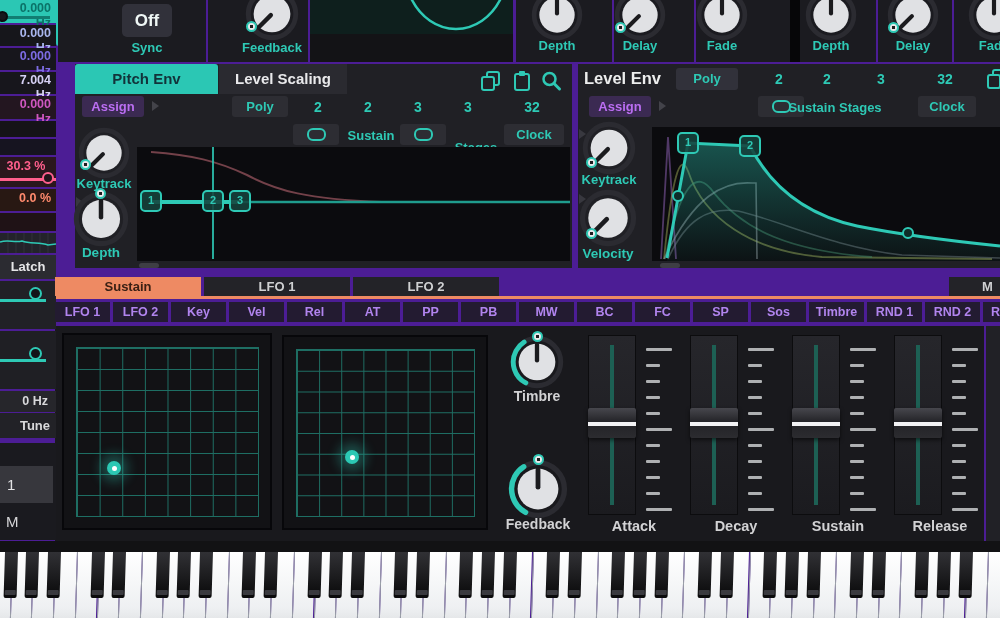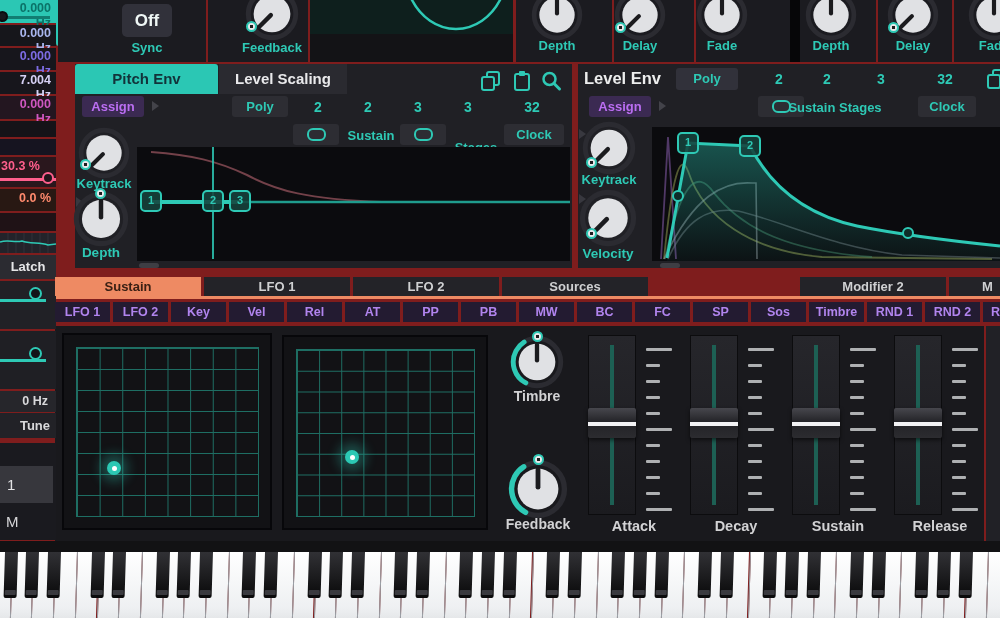--- a/index.html
+++ b/index.html
@@ -1,18 +1,18 @@
 <!DOCTYPE html>
 <html><head>
 <meta charset="utf-8">
 <style>
   html,body{margin:0;padding:0;background:#050507;}
   body{width:1000px;height:618px;overflow:hidden;position:relative;
        font-family:"Liberation Sans","DejaVu Sans",sans-serif;-webkit-font-smoothing:antialiased;}
-  #app{position:absolute;inset:0;background:#7f1d1d;}
+  #app{position:absolute;inset:0;background:#4c1d95;}
   .abs{position:absolute;}
   .tlbl{position:absolute;color:#2ec9b5;font-weight:bold;font-size:13px;text-align:center;}
   .wlbl{position:absolute;color:#d2d2d4;font-weight:bold;font-size:14px;text-align:center;}
   .btn{position:absolute;background:#2d2d33;border-radius:3px;color:#2ec9b5;font-weight:bold;
        font-size:13px;text-align:center;}
   .panel{position:absolute;background:#1b1b20;}
   .tri{position:absolute;width:0;height:0;border-top:5px solid transparent;
        border-bottom:5px solid transparent;border-left:7px solid #43434a;}
   .num{position:absolute;color:#2ec9b5;font-weight:bold;font-size:14px;text-align:center;width:40px;}
   .node{position:absolute;width:22px;height:22px;border:2.5px solid #2ec9b5;border-radius:5px;
@@ -349,21 +349,21 @@
     </div>
     <div style="position: absolute; left: 0px; top: 72px; width: 56px; height: 22px; background: rgb(23, 22, 28);">
       <div style="position: absolute; right: 5px; top: 1px; width: 50px; height: 15px; line-height: 15px; color: rgb(214, 208, 244); font-weight: bold; font-size: 12.5px; text-align: right;">7.004 Hz</div>
     </div>
     <div style="position: absolute; left: 0px; top: 96px; width: 56px; height: 23px; background: rgb(35, 22, 32);">
       <div style="position: absolute; right: 5px; top: 1px; width: 50px; height: 15px; line-height: 15px; color: rgb(207, 87, 192); font-weight: bold; font-size: 12.5px; text-align: right;">0.000 Hz</div>
     </div>
     <div style="position: absolute; left: 0px; top: 121px; width: 56px; height: 16px; background: rgb(21, 19, 24);"></div>
     <div style="position: absolute; left: 0px; top: 139px; width: 56px; height: 16px; background: rgb(22, 20, 32);"></div>
     <div style="position: absolute; left: 0px; top: 157px; width: 56px; height: 30px; background: rgb(42, 23, 29);">
-      <div style="position: absolute; right: 5px; top: 2px; width: 50px; height: 14px; line-height: 14px; color: rgb(255, 95, 141); font-weight: bold; font-size: 12.5px; text-align: left;">30.3 %</div>
+      <div style="position: absolute; right: 5px; top: 2px; width: 50px; height: 14px; line-height: 14px; color: rgb(255, 95, 141); font-weight: bold; font-size: 12.5px; text-align: center;">30.3 %</div>
       <div style="position: absolute; left: 0px; top: 21px; width: 56px; height: 3px; background: rgb(255, 95, 141);"></div>
       <div style="position: absolute; left: 42px; top: 15px; width: 12px; height: 12px; border-radius: 50%; border: 2.5px solid rgb(255, 95, 141); background: rgb(32, 20, 26); box-sizing: border-box;"></div>
     </div>
     <div style="position: absolute; left: 0px; top: 189px; width: 56px; height: 22px; background: rgb(40, 24, 19);">
       <div style="position: absolute; right: 5px; top: 2px; width: 50px; height: 14px; line-height: 14px; color: rgb(255, 138, 109); font-weight: bold; font-size: 12.5px; text-align: right;">0.0 %</div>
     </div>
     <div style="position: absolute; left: 0px; top: 213px; width: 56px; height: 18px; background: rgb(31, 18, 22);"></div>
     <div style="position: absolute; left: 0px; top: 233px; width: 56px; height: 20px; background: rgb(35, 35, 42); overflow: hidden;">
       <svg width="56" height="20">
         <line x1="8" y1="0" x2="8" y2="20" stroke="#3a3a44" stroke-width="1" opacity="0.6"></line>
@@ -534,22 +534,20 @@
     <div class=" num" style="position: absolute; left: 861px; top: 69px; height: 20px; line-height: 20px;">3</div>
     <div class=" num" style="position: absolute; left: 925px; top: 69px; height: 20px; line-height: 20px;">32</div>
     <div class=" node" style="position: absolute; left: 140px; top: 190px;">1</div>
     <div class=" node" style="position: absolute; left: 202px; top: 190px;">2</div>
     <div class=" node" style="position: absolute; left: 229px; top: 190px;">3</div>
     <div class=" node" style="position: absolute; left: 677px; top: 132px;">1</div>
     <div class=" node" style="position: absolute; left: 739px; top: 135px;">2</div>
     <div class=" tab active" style="position: absolute; left: 55px; width: 146px;">Sustain</div>
     <div class=" tab" style="position: absolute; left: 204px; width: 146px;">LFO 1</div>
     <div class=" tab" style="position: absolute; left: 353px; width: 146px;">LFO 2</div>
-    <div class=" tab" style="position: absolute; left: 502px; width: 146px;">Sources</div>
-    <div class=" tab" style="position: absolute; left: 800px; width: 146px;">Modifier 2</div>
     <div class=" tab" style="position: absolute; left: 949px; width: 148px; text-align: left; padding-left: 33px; box-sizing: border-box;">M</div>
     <div class=" pill" style="position: absolute; left: 55px; width: 55px;">LFO 1</div>
     <div class=" pill" style="position: absolute; left: 113px; width: 55px;">LFO 2</div>
     <div class=" pill" style="position: absolute; left: 171px; width: 55px;">Key</div>
     <div class=" pill" style="position: absolute; left: 229px; width: 55px;">Vel</div>
     <div class=" pill" style="position: absolute; left: 287px; width: 55px;">Rel</div>
     <div class=" pill" style="position: absolute; left: 345px; width: 55px;">AT</div>
     <div class=" pill" style="position: absolute; left: 403px; width: 55px;">PP</div>
     <div class=" pill" style="position: absolute; left: 461px; width: 55px;">PB</div>
     <div class=" pill" style="position: absolute; left: 519px; width: 55px;">MW</div>

